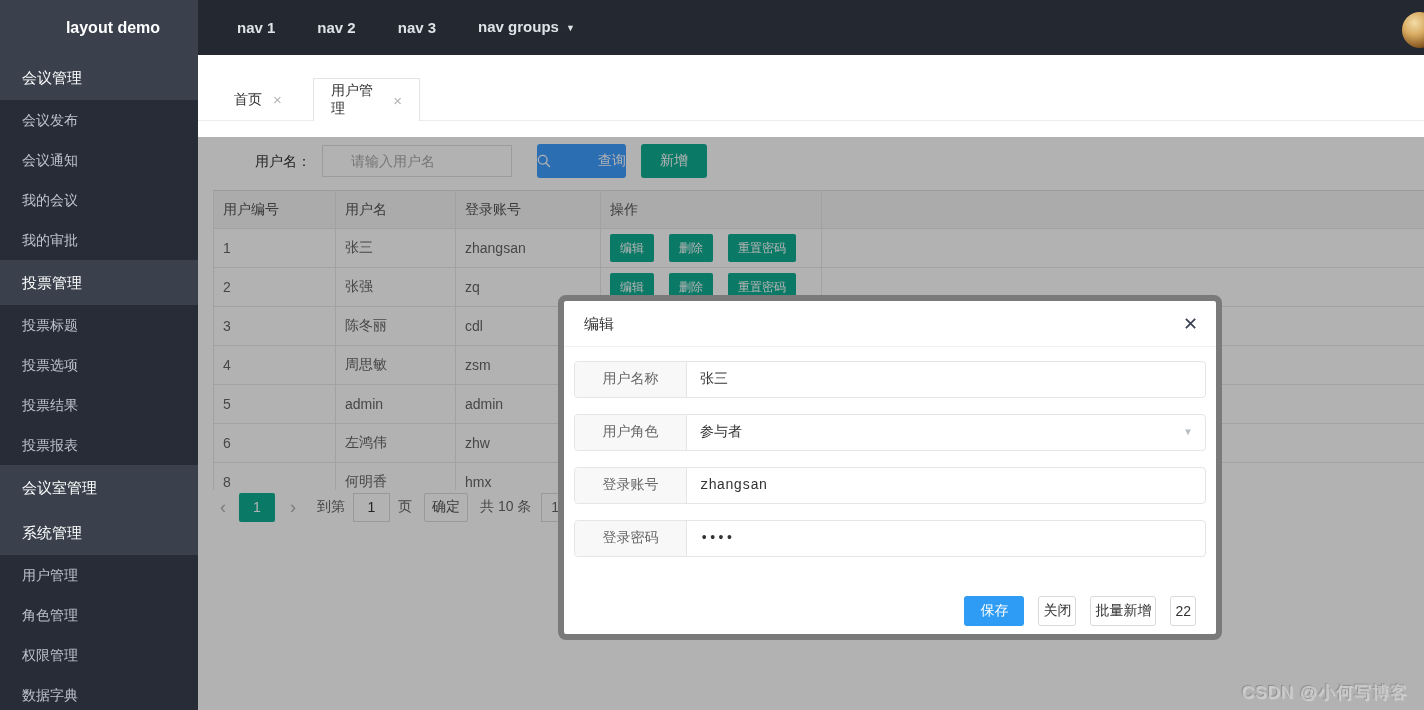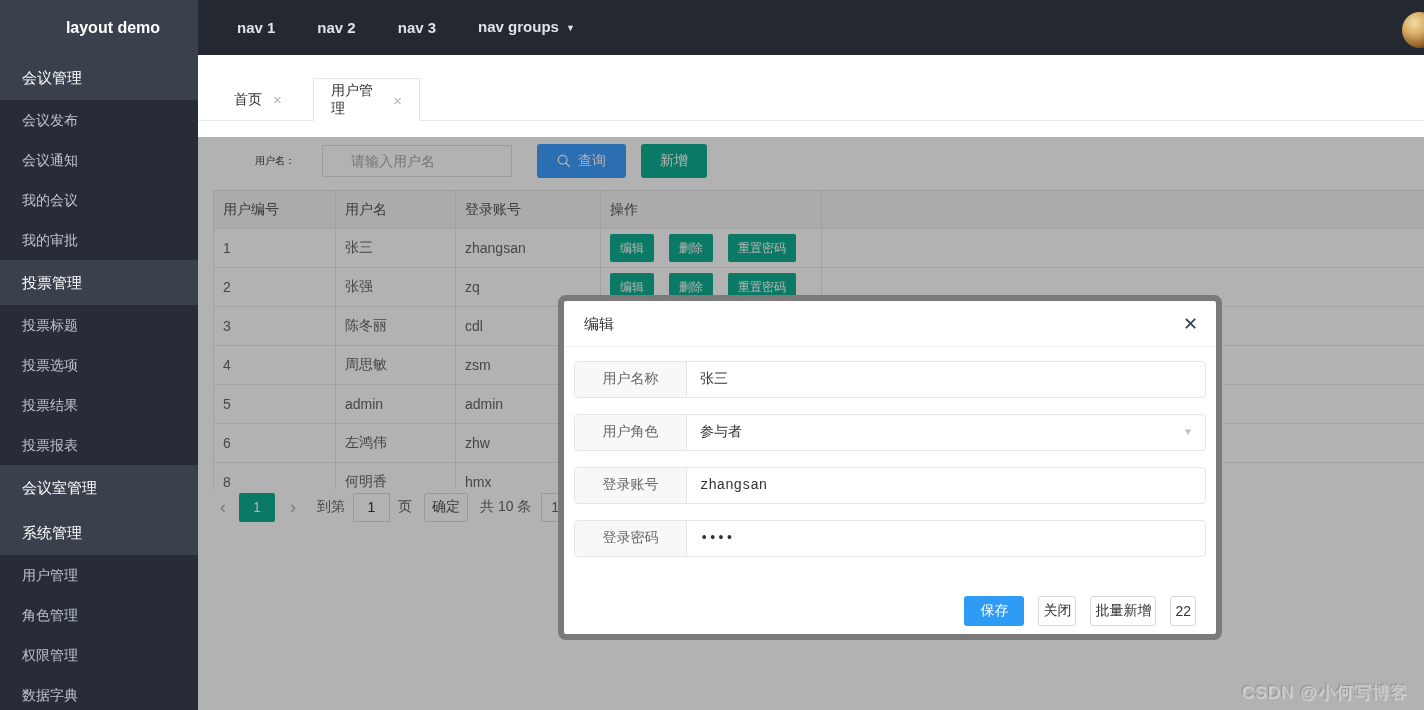--- a/index.html
+++ b/index.html
@@ -25,24 +25,24 @@
   .tabbar { position:relative; height:66px; }
   .tabline { position:absolute; left:0; right:0; bottom:0; height:1px; background:#ececec; z-index:1; }
   .tab { position:absolute; bottom:0; height:43px; display:flex; align-items:center; gap:11px; font-size:14px; color:#333; cursor:pointer; z-index:2; }
   .tab-close { color:#b3b3b3; font-size:15px; cursor:pointer; }
   .tab.plain { left:24px; padding:0 12px; }
   .tab.active { left:115px; width:107px; padding:0 17px; background:#fff; border:1px solid #e5e5e5; border-bottom:none; }
 
   .frame { position:absolute; left:0; top:82px; width:1226px; height:573px; background:#fff; }
 
   
-  .search-label { position:absolute; left:57px; top:0; height:48px; line-height:48px; font-size:10px; color:#333; }
+  .search-label { position:absolute; left:57px; top:0; height:48px; line-height:48px; font-size:14px; color:#333; }
   .search-input { position:absolute; left:124px; top:8px; width:190px; height:32px; border:1px solid #e0e0e0; background:#fff; padding:0 28px; font-size:14px; color:#c2410c; outline:none; }
   .search-input::placeholder { color:#aaa; }
-  .btn-query { position:absolute; left:339px; top:7px; width:89px; height:34px; background:#409eff; border:none; border-radius:3px; color:#fff; font-size:14px; display:flex; align-items:center; justify-content:center; gap:7px; cursor:pointer; }
+  .btn-query { position:absolute; left:339px; top:7px; width:89px; height:34px; background:#409eff; border:none; border-radius:3px; color:#fff; font-size:14px; display:flex; align-items:center; justify-content:space-between; gap:7px; cursor:pointer; }
   .btn-add { position:absolute; left:443px; top:7px; width:66px; height:34px; background:#0fae93; border:none; border-radius:3px; color:#fff; font-size:14px; cursor:pointer; }
 
   
   .table { position:absolute; left:15px; top:53px; right:0; height:300px; overflow:hidden; border-left:1px solid #e8e8e8; border-top:1px solid #e0e0e0; font-size:14px; }
   .tr { display:flex; height:39px; border-bottom:1px solid #e8e8e8; background:#fff; color:#666; }
   .tr.thead { height:38px; background:#f5f5f5; color:#555;text-align:center; }
   .td { padding-left:9px; display:flex; align-items:center; border-right:1px solid #e8e8e8; overflow:hidden; white-space:nowrap; }
   .c1{width:122px;} .c2{width:120px;} .c3{width:145px;} .c4{width:221px;} .c5{flex:1; border-right:none;}
   .td.actions { gap:15px; }
   .action-btn { height:28px; padding:0 10px; background:#0fae93; color:#fff; font-size:12px; border:none; border-radius:2px; cursor:pointer; white-space:nowrap; }

